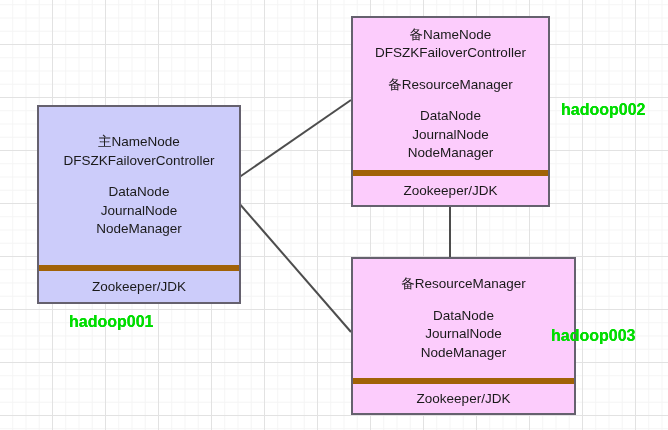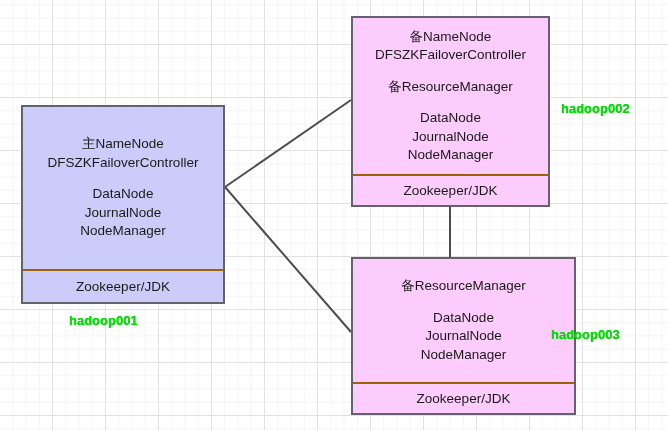--- a/index.html
+++ b/index.html
@@ -52,58 +52,58 @@
   .node .body {
     flex: 1 1 auto;
     display: flex;
     flex-direction: column;
     align-items: center;
     justify-content: center;
     text-align: left;
     padding: 2px 8px;
   }
   .node .footer {
-    border-top: 2px solid #a16207;
+    border-top: 6px solid #a16207;
     text-align: center;
     display: flex;
     align-items: center;
     justify-content: center;
   }
   .line {
     font-size: 13.5px;
     line-height: 18.5px;
     white-space: nowrap;
   }
   .line.gap {
     height: 13px;
     line-height: 13px;
   }
   .footer .line {
     font-size: 13.5px;
     line-height: 17px;
   }
 
-  .node.purple { background: #ccccfa; }
+  .node.purple { background: #ccccfa; margin-left: 16px; }
   .node.pink { background: #fcccfc; }
 
   
   #node-master   { left: 21px;  top: 105px; width: 204px; height: 199px; }
   #node-master .footer { height: 31px; }
 
   #node-standby  { left: 351px; top: 16px;  width: 199px; height: 191px; }
   #node-standby .footer { height: 29px; }
 
   #node-rm-standby { left: 351px; top: 257px; width: 225px; height: 158px; }
   #node-rm-standby .footer { height: 29px; }
 
   .host-label {
     position: absolute;
     color: #00dd00;
     font-weight: bold;
-    font-size: 13px;
+    font-size: 16px;
     white-space: nowrap;
     text-shadow: 0 0 0 #00dd00;
   }
   #host-001 { left: 69px;  top: 313px; }
   #host-002 { left: 561px; top: 101px; }
   #host-003 { left: 539px; top: 327px; margin-left: 12px; }
 </style>
 </head>
 <body>
 

